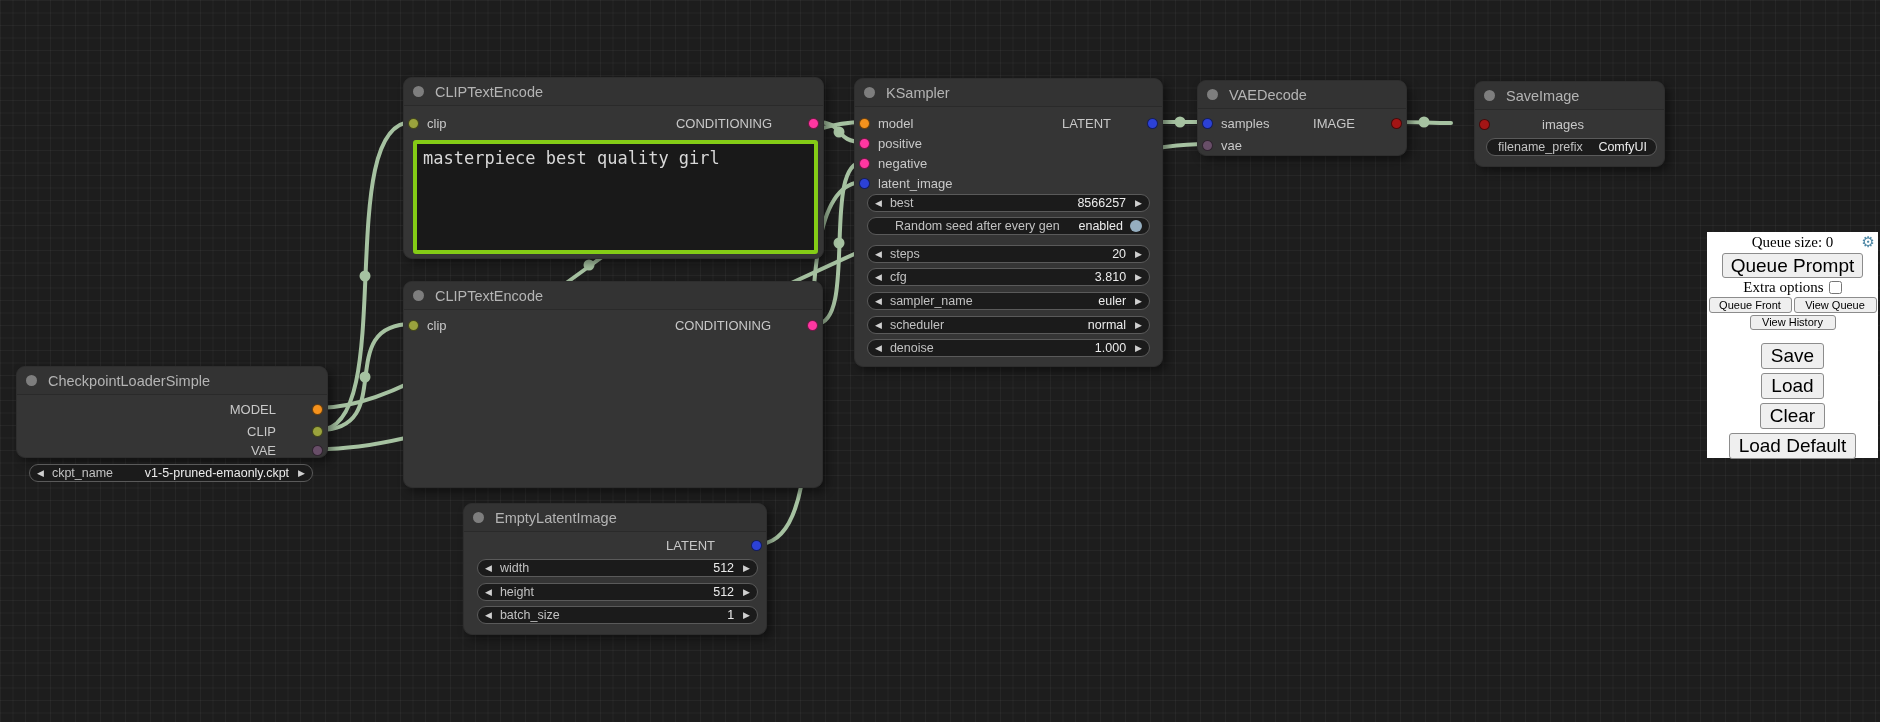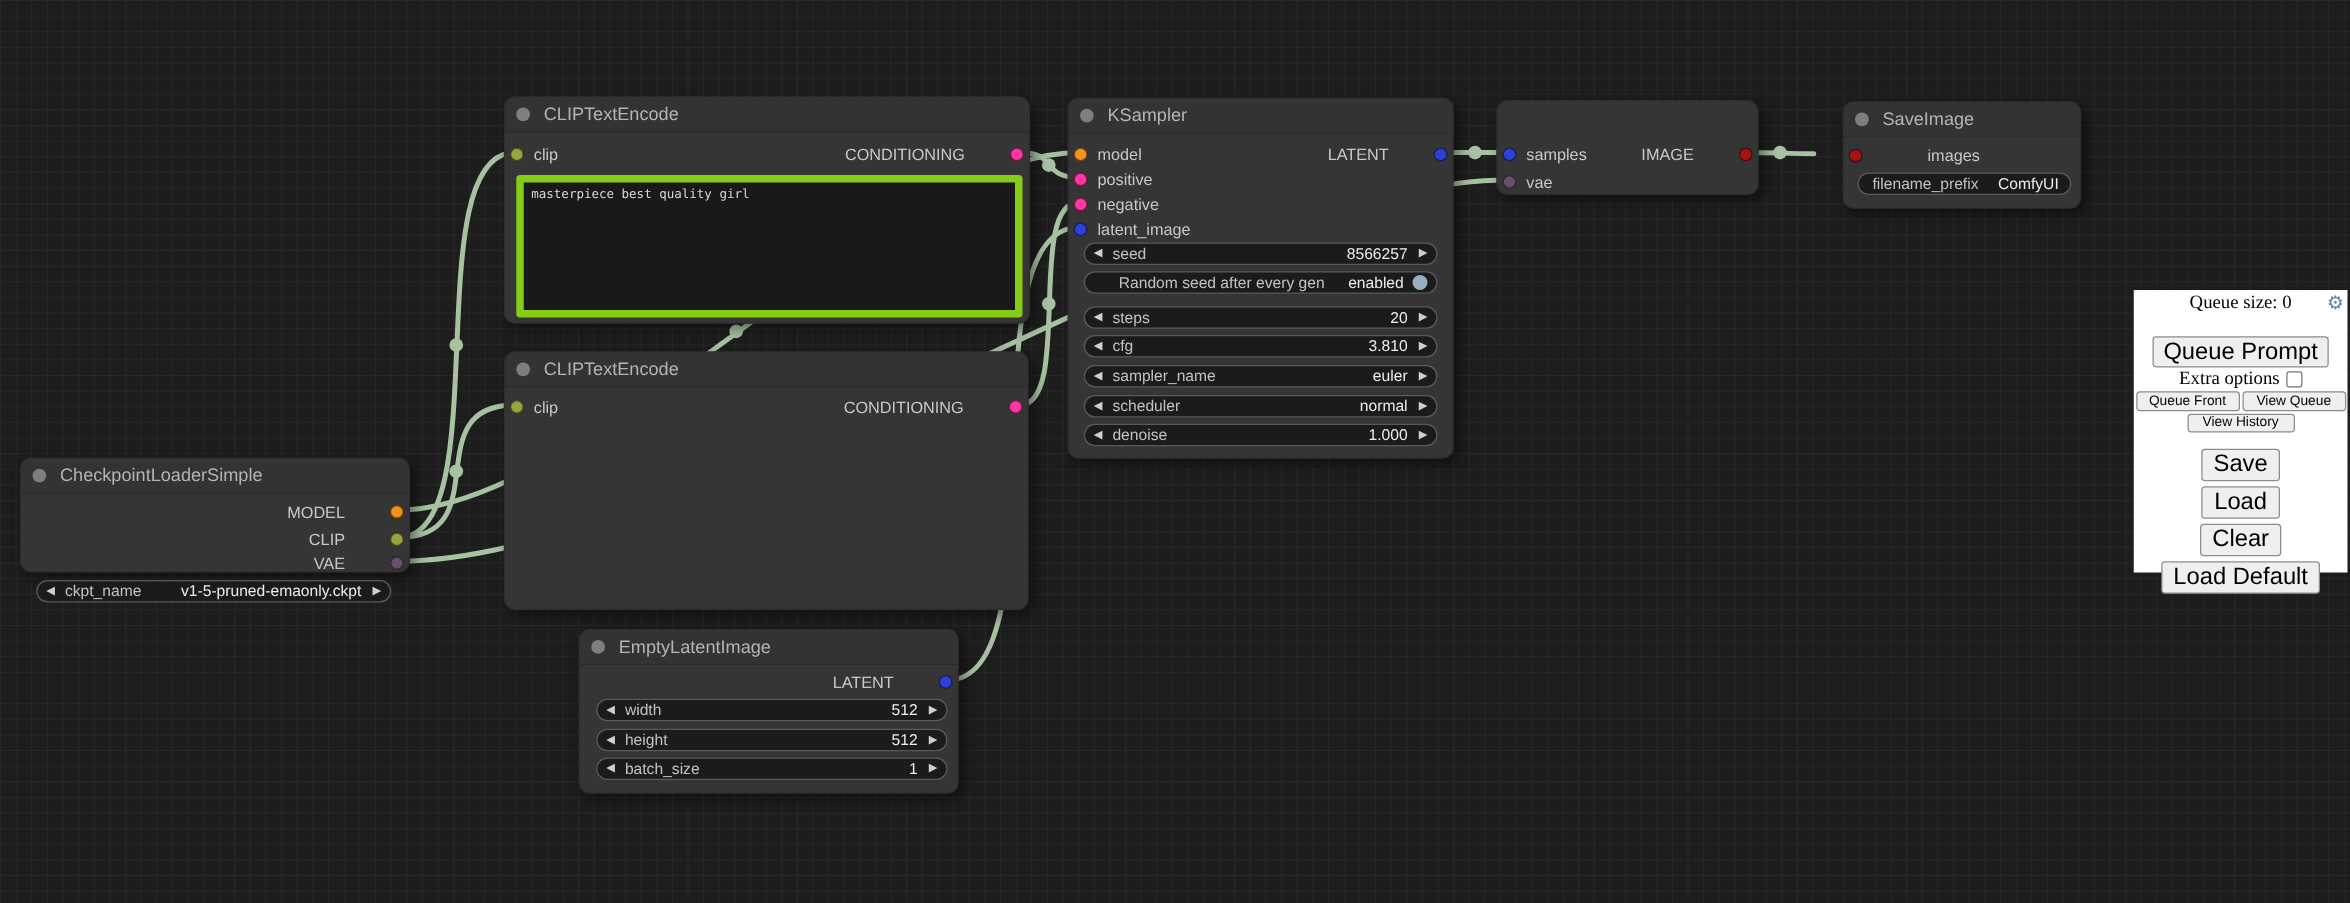--- a/index.html
+++ b/index.html
@@ -37,37 +37,37 @@
     position:absolute;height:18px;background:#1b1b1b;border:1px solid #5a5a5a;
     border-radius:10px;display:flex;align-items:center;padding:0 7px;
     font-size:12.5px;color:#c2c2c2;box-sizing:border-box;white-space:nowrap;overflow:hidden;
   }
   .arr{font-size:9px;color:#d0d0d0;font-family:"DejaVu Sans",sans-serif;flex:none;}
   .pill .lbl{margin-left:8px;}
   .pill .val{margin-left:auto;color:#ececec;margin-right:9px;}
   .pill.noarrow .val{margin-right:2px;}
   .toggle{width:12px;height:12px;border-radius:50%;background:#95aec0;margin-left:5px;flex:none;}
   .prompt{
-    position:absolute;background:#191919;border:6px solid #84cc16;border-radius:3px;
-    color:#d8d8d8;font-family:"DejaVu Sans Mono",monospace;font-size:10px;
+    position:absolute;background:#191919;border:4px solid #84cc16;border-radius:3px;
+    color:#d8d8d8;font-family:"DejaVu Sans Mono",monospace;font-size:17px;
     padding:4px 6px;resize:none;outline:none;box-sizing:border-box;overflow:hidden;
   }
   
   .qpanel{
     position:absolute;left:1707px;top:232px;width:171px;height:226px;z-index:3;
     background:#ffffff;color:#000;display:flex;flex-direction:column;align-items:center;
     font-family:"Liberation Serif",serif;box-sizing:border-box;
   }
   .qhead{position:relative;width:100%;height:20px;text-align:center;font-size:15px;line-height:20px;}
   .gear{position:absolute;right:3px;top:1px;font-size:15px;line-height:18px;color:#4d87a5;font-family:"DejaVu Sans",sans-serif;cursor:pointer;}
   .qbtn{
     font-family:"Liberation Sans",sans-serif;background:#efefef;border:1px solid #8c8c8c;
     border-radius:3px;color:#000;cursor:pointer;
   }
-  .qprompt{width:141px;height:25px;font-size:19px;margin-top:17px;line-height:21px;}
+  .qprompt{width:141px;height:25px;font-size:19px;margin-top:1px;line-height:21px;}
   .qextra{display:flex;align-items:center;justify-content:center;gap:5px;font-size:15px;height:20px;margin-top:1px;}
   .qextra input{width:13px;height:13px;margin:0;}
   .qrow{display:flex;width:168px;gap:2px;margin-top:1px;}
   .qsmall{font-size:11px;height:16px;padding:0 4px;line-height:13px;}
   .qrow .qsmall{flex:1;}
   .qhistory{width:86px;margin-top:2px;}
   .qbig{font-size:19px;padding:1px 9px;margin-top:4px;line-height:22px;}
   .qsave{margin-top:13px;}
 </style>
 </head>
@@ -175,21 +175,21 @@
     <span class="sdot" style="background-color: rgb(44, 65, 214);"></span>
     <span>latent_image</span>
   </div>
   <div class="slot out" style="top:36px;">
     <span>LATENT</span>
     <span class="sdot" style="background-color: rgb(44, 65, 214);"></span>
   </div>
 
   <div class="pill" style="top:115px;left:12px;right:12px;">
     <span class="arr">◀</span>
-    <span class="lbl">seed</span>
+    <span class="lbl">best</span>
     <span class="val">8566257</span>
     <span class="arr">▶</span>
   </div>
   <div class="pill noarrow" style="top:138px;left:12px;right:12px;">
     <span class="lbl" style="margin-left:20px;">Random seed after every gen</span>
     <span class="val">enabled</span>
     <span class="toggle"></span>
   </div>
   <div class="pill" style="top:166px;left:12px;right:12px;">
     <span class="arr">◀</span>
@@ -246,20 +246,24 @@
   </div>
   <div class="pill" style="top:102px;left:13px;right:8px;">
     <span class="arr">◀</span>
     <span class="lbl">batch_size</span>
     <span class="val">1</span>
     <span class="arr">▶</span>
   </div>
 </div>
 
 <div class="node" style="left:1197px;top:80px;width:210px;height:76px;">
+  <div class="ntitle">
+    <span class="tdot"></span>
+    <span class="ttext">VAEDecode</span>
+  </div>
   <div class="slot in" style="top:34px;">
     <span class="sdot" style="background-color: rgb(44, 65, 214);"></span>
     <span>samples</span>
   </div>
   <div class="slot in" style="top:56px;">
     <span class="sdot" style="background-color: rgb(104, 78, 104);"></span>
     <span>vae</span>
   </div>
   <div class="slot out" style="top:34px;">
     <span>IMAGE</span>

